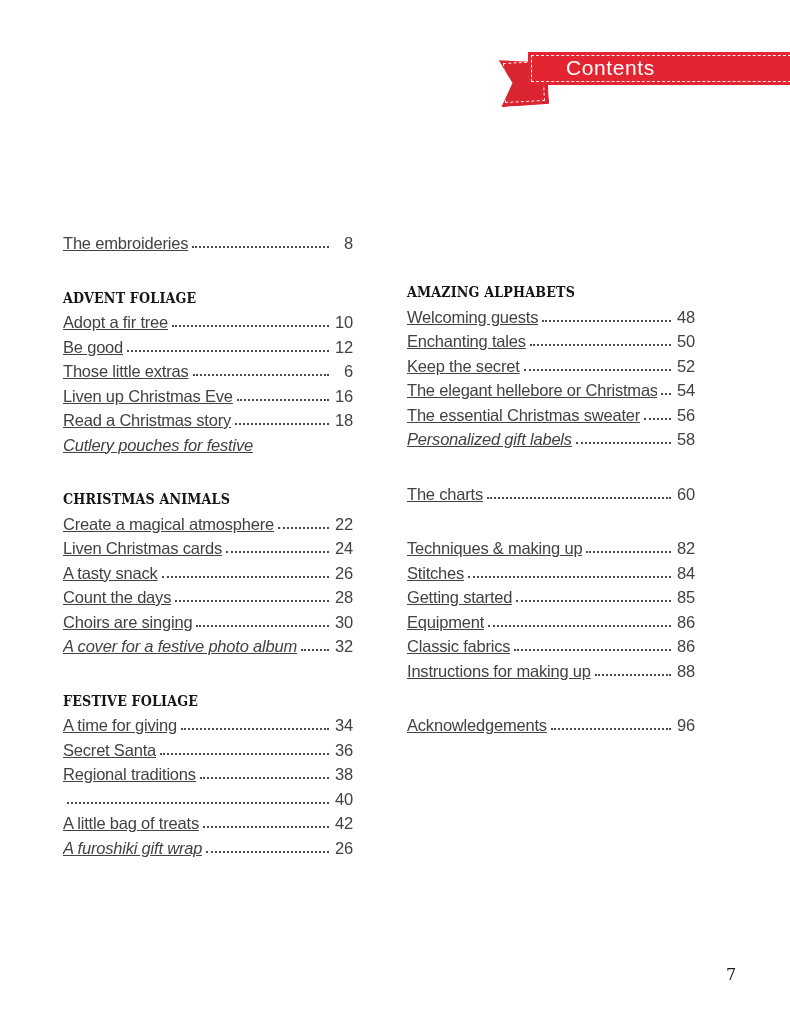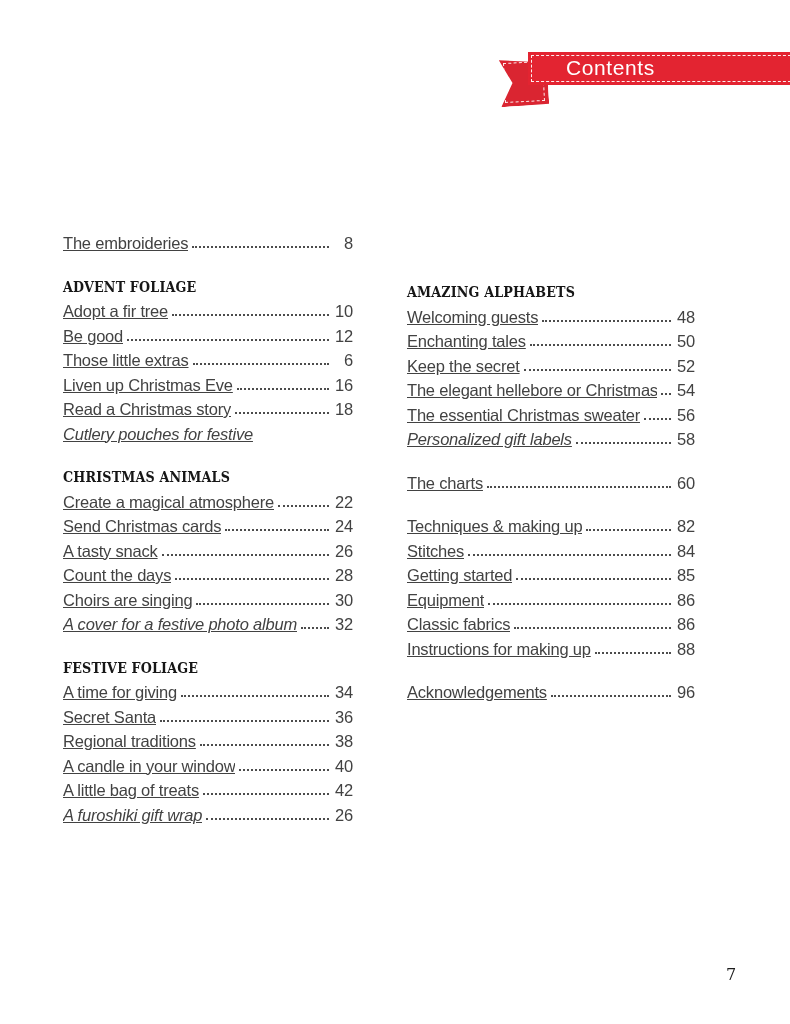--- a/index.html
+++ b/index.html
@@ -36,21 +36,21 @@
     border:1.7px dashed rgba(255,255,255,0.92);
   }
   .ribbon-label{
     position:absolute;left:38px;top:0;line-height:32px;
     color:#ffffff;font-size:21px;font-weight:300;letter-spacing:0.6px;
   }
   
   .toc-col{position:absolute;color:var(--body-text);}
   .col-left{left:63px;top:231px;width:290px;}
   .col-right{left:407px;top:280px;width:288px;}
-  .toc-group + .toc-group{margin-top:19px;}
+  .toc-group + .toc-group{margin-top:30px;}
   .toc-heading{
     height:24.5px;line-height:24.5px;
     font-family:"DejaVu Serif", serif;font-weight:700;font-size:15.5px;
     color:var(--heading-text);letter-spacing:0.2px;white-space:nowrap;
     transform:scaleX(0.82);transform-origin:0 50%;
   }
   .toc-row{
     display:flex;align-items:baseline;
     height:24.5px;line-height:24.5px;font-size:16.5px;letter-spacing:-0.2px;
   }
@@ -121,21 +121,21 @@
       </div>
     </div>
     <div class="toc-group">
       <div class="toc-heading">CHRISTMAS ANIMALS</div>
       <div class="toc-row">
         <span class="toc-title">Create a magical atmosphere</span>
         <span class="toc-dots"></span>
         <span class="toc-page">22</span>
       </div>
       <div class="toc-row">
-        <span class="toc-title">Send Christmas cards</span>
+        <span class="toc-title">Liven Christmas cards</span>
         <span class="toc-dots"></span>
         <span class="toc-page">24</span>
       </div>
       <div class="toc-row">
         <span class="toc-title">A tasty snack</span>
         <span class="toc-dots"></span>
         <span class="toc-page">26</span>
       </div>
       <div class="toc-row">
         <span class="toc-title">Count the days</span>
@@ -164,21 +164,20 @@
         <span class="toc-title">Secret Santa</span>
         <span class="toc-dots"></span>
         <span class="toc-page">36</span>
       </div>
       <div class="toc-row">
         <span class="toc-title">Regional traditions</span>
         <span class="toc-dots"></span>
         <span class="toc-page">38</span>
       </div>
       <div class="toc-row">
-        <span class="toc-title">A candle in your window</span>
         <span class="toc-dots"></span>
         <span class="toc-page">40</span>
       </div>
       <div class="toc-row">
         <span class="toc-title">A little bag of treats</span>
         <span class="toc-dots"></span>
         <span class="toc-page">42</span>
       </div>
       <div class="toc-row italic">
         <span class="toc-title">A furoshiki gift wrap</span>

